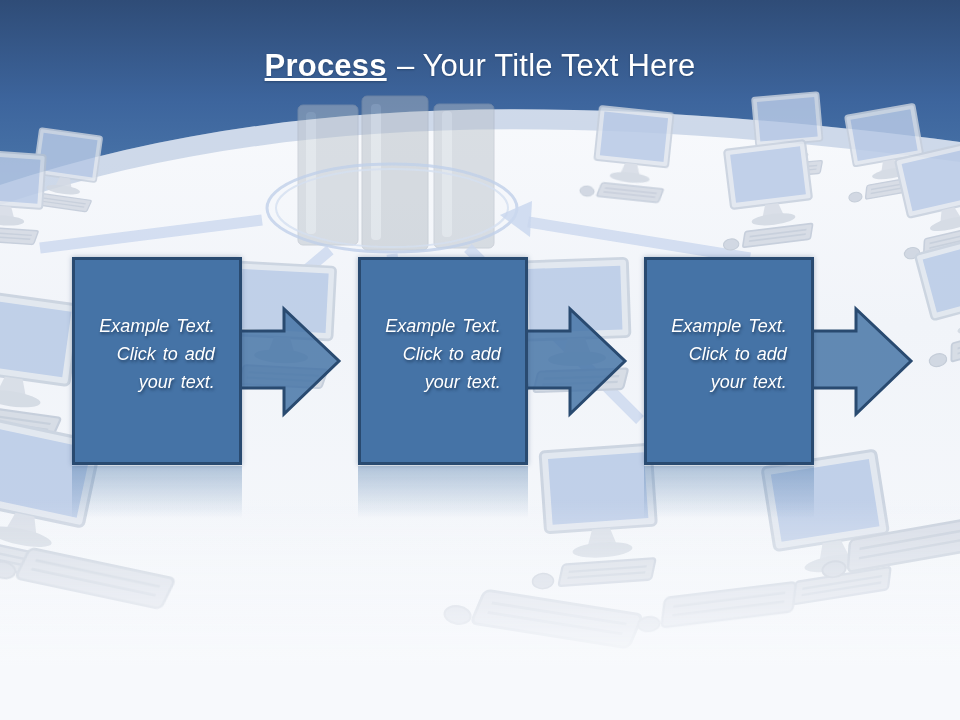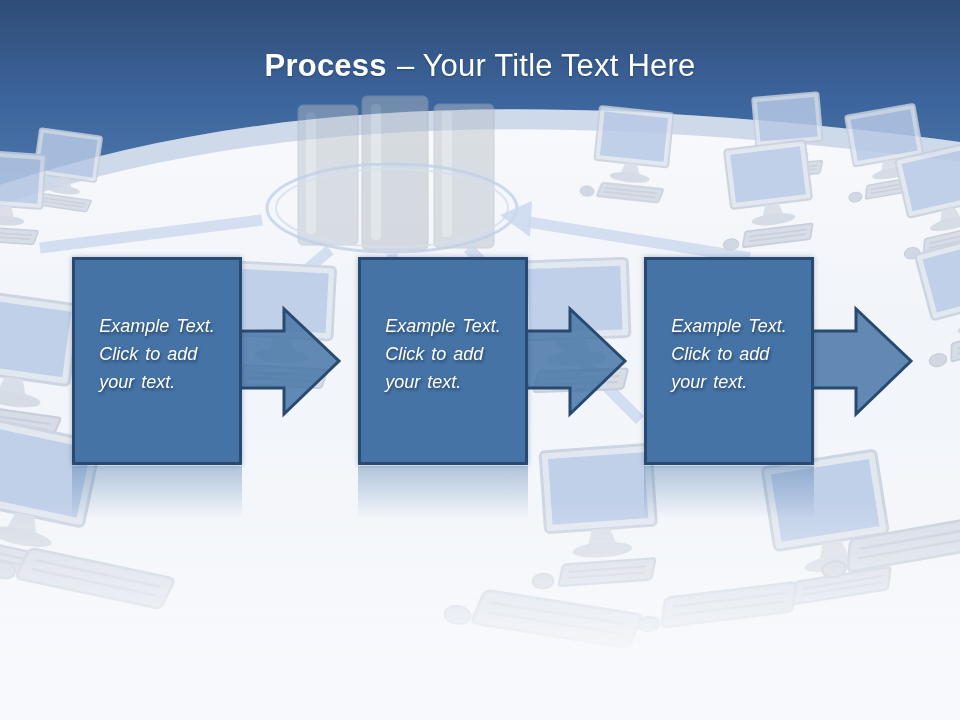--- a/index.html
+++ b/index.html
@@ -10,33 +10,33 @@
   }
   .layer{position:absolute;left:0;top:0;width:960px;height:720px;}
   svg{display:block;}
   
   .title{
     position:absolute;left:0;top:48px;width:960px;text-align:center;
     color:var(--title-color,#fff);font-size:31px;letter-spacing:.2px;
     text-shadow:0 1px 2px rgba(10,25,50,.35);
     z-index:7;
   }
-  .title .em{font-weight:700;}
+  .title .em{font-weight:700;text-decoration:underline;}
   .title .rest{font-weight:400;margin-left:.33em;margin-top:46px;}
   
   .step{
     position:absolute;top:257px;width:170px;height:208px;box-sizing:border-box;
     background:var(--box-fill,#4573a6);
     border:3px solid var(--box-border,#294a70);
     box-shadow:0 0 5px rgba(35,65,105,.35);
     display:flex;align-items:center;justify-content:center;
     z-index:5;
   }
   .step-text{
-    text-align:left;color:#fff;font-style:italic;font-size:18px;
+    text-align:right;color:#fff;font-style:italic;font-size:18px;
     padding-bottom:14px;word-spacing:2px;
     text-shadow:1px 2px 3px rgba(10,25,50,.55);
   }
   .step-text span{display:block;line-height:28px;}
   .reflection{
     position:absolute;top:466px;width:170px;height:52px;
     background:linear-gradient(180deg,rgba(69,115,166,.38),rgba(69,115,166,0));
     z-index:4;
   }
   .arrows{z-index:4;pointer-events:none;}

